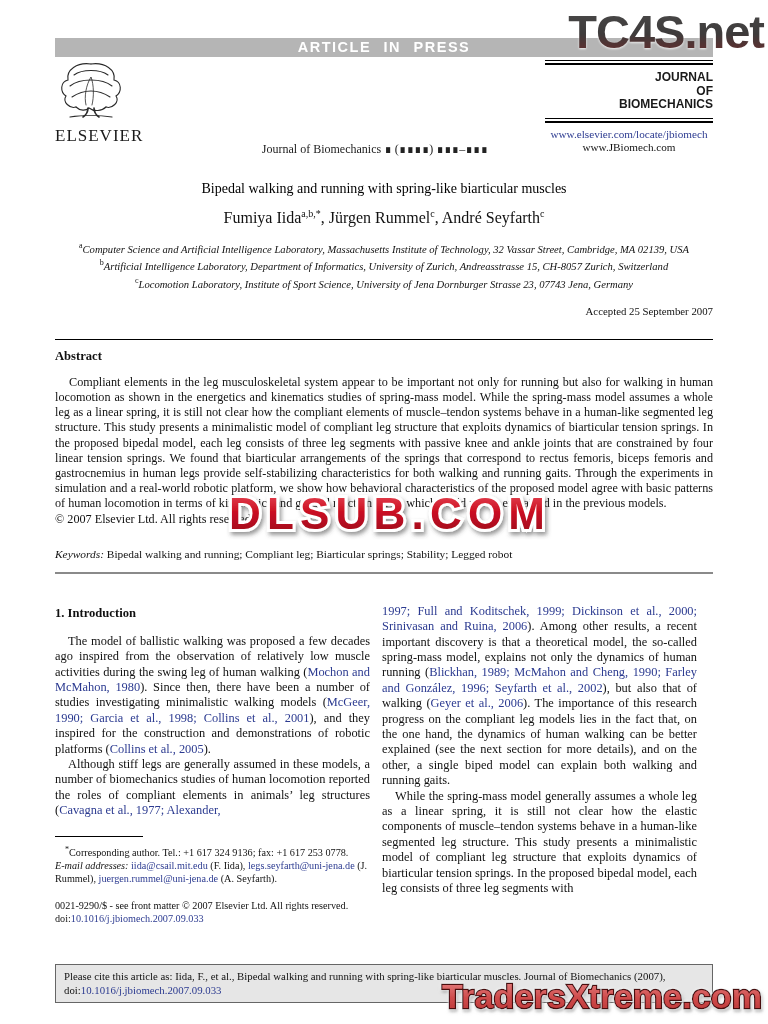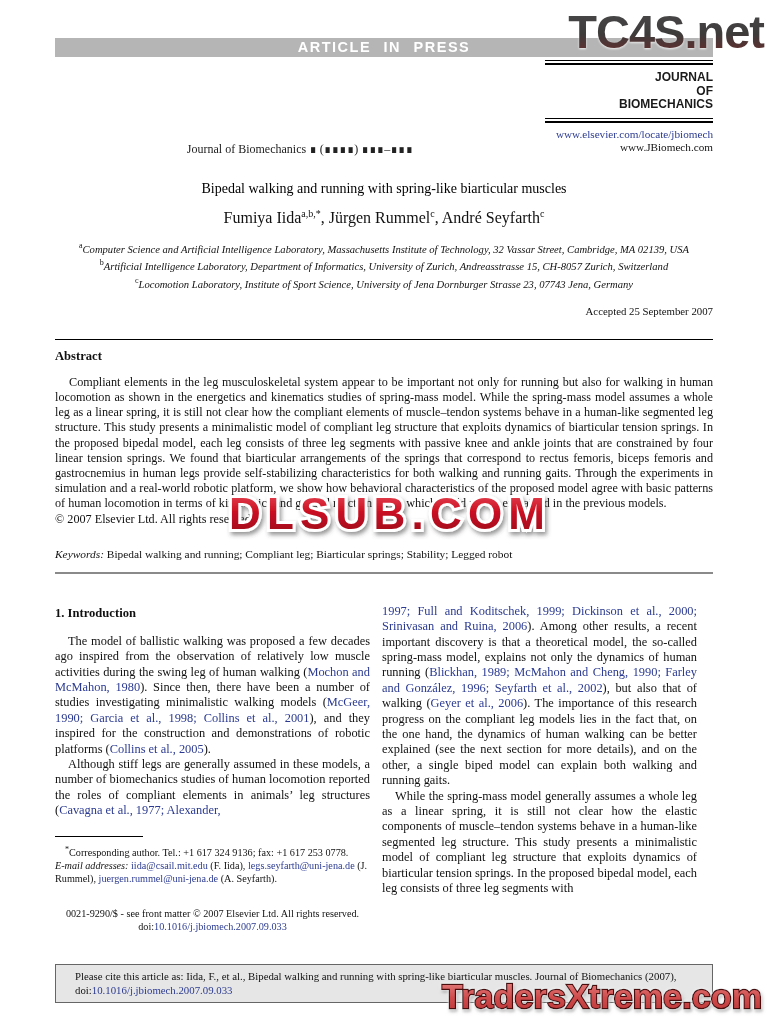--- a/index.html
+++ b/index.html
@@ -14,21 +14,21 @@
 
   
   .masthead{display:flex;padding-top:60px;min-height:105px;}
   .mh-left{width:150px;}
   .elsevier-name{font-size:17px;letter-spacing:1px;margin-top:2px;color:#1a1a1a;}
   .mh-center{flex:1;text-align:center;align-self:flex-end;padding-bottom:8px;font-size:12px;color:#222;
              font-family:"Liberation Serif","DejaVu Sans",serif;}
   .mh-right{width:168px;text-align:right;font-family:"Liberation Sans",sans-serif;}
   .dbl-rule{border-top:1px solid #000;border-bottom:2px solid #000;height:2px;}
   .jname{font-weight:bold;font-size:12px;line-height:13.5px;margin:6px 0 6px 0;color:#1a1a1a;}
-  .mh-links{margin-top:5px;font-family:"Liberation Serif",serif;font-size:11.2px;line-height:13.5px;}
+  .mh-links{margin-top:5px;font-family:"Liberation Serif",serif;font-size:11.2px;line-height:13.5px;text-align:center;}
   .lnk{color:#2b3a90;}
 
   
   .title{margin-top:16px;text-align:center;font-size:14px;font-weight:normal;color:#000;}
   .authors{margin-top:11px;text-align:center;font-size:16px;}
   .authors sup{font-size:10px;}
   .affils{margin-top:12px;text-align:center;font-style:italic;font-size:10.6px;line-height:13.6px;}
   .affils sup{font-size:8px;font-style:normal;}
   .accepted{margin-top:14px;text-align:right;font-size:10.8px;}
 
@@ -50,24 +50,24 @@
   .col p.noindent{text-indent:0;}
 
   
   .fn-rule{width:88px;border:0;border-top:1px solid #000;margin:17px 0 6px 0;}
   .footnote{font-size:10.2px;line-height:13.2px;}
   .footnote .fn-line{text-indent:10px;}
   .footnote .fn-line.hang{text-indent:0;}
   .footnote sup{font-size:8px;}
   .it{font-style:italic;}
 
-  .imprint{margin-top:21px;font-size:10.2px;line-height:13.5px;text-align:center;}
-
-  
-  .cite-box{margin-top:8px;border:1px solid #666;background:#e6e6e6;padding:4px 8px 5px 19px;
+  .imprint{margin-top:13px;font-size:10.2px;line-height:13.5px;}
+
+  
+  .cite-box{margin-top:8px;border:1px solid #666;background:#e6e6e6;padding:4px 8px 5px 8px;
             font-size:10.8px;line-height:14px;}
 
   
   .wm{position:absolute;z-index:20;pointer-events:none;}
   .wm-top{left:552px;top:0px;}
   .wm-mid{left:220px;top:480px;}
   .wm-bot{left:436px;top:968px;}
   svg text{font-family:"Liberation Sans","DejaVu Sans",sans-serif;}
 </style>
 </head>
@@ -86,20 +86,36 @@
         <stop offset="55%" stop-color="#3e3b3b"></stop>
         <stop offset="100%" stop-color="#6e2a2a"></stop>
       </linearGradient>
     </defs>
     <text x="212" y="48" text-anchor="end" font-size="47" font-weight="bold" letter-spacing="-1" fill="url(#g-top)" style="filter:drop-shadow(0 1px 1px #ffffffcc);">TC4S.net</text>
   </svg>
 
   <div class="content">
 
     <div class="masthead">
+      <div class="mh-left">
+        <svg width="72" height="60" viewBox="0 0 72 60">
+          <g stroke="#2a2a2a" fill="none" stroke-width="1.1" stroke-linecap="round">
+            <path d="M36 4 C22 2 11 10 13 20 C5 22 5 32 11 36 C7 42 15 49 21 47"></path>
+            <path d="M36 4 C50 2 61 10 59 20 C67 22 67 32 61 36 C65 42 57 49 51 47"></path>
+            <path d="M21 47 C25 51 31 51 34 48 C39 52 47 51 51 47"></path>
+            <path d="M19 15 C27 9 45 9 53 15"></path>
+            <path d="M15 26 C25 18 47 18 57 26"></path>
+            <path d="M17 37 C29 29 43 29 55 37"></path>
+            <path d="M31 45 C29 37 31 25 36 17 C39 25 39 37 37 45" stroke-width="0.8"></path>
+            <path d="M33 48 C33 52 31 55 28 57 M39 48 C39 52 41 55 44 57" stroke-width="1.6"></path>
+            <path d="M15 57 C27 55 45 55 57 57" stroke-width="1.2"></path>
+          </g>
+        </svg>
+        <div class="elsevier-name">ELSEVIER</div>
+      </div>
       <div class="mh-center">Journal of Biomechanics ∎ (∎∎∎∎) ∎∎∎–∎∎∎</div>
       <div class="mh-right">
         <div class="dbl-rule"></div>
         <div class="jname">
           <div>JOURNAL</div>
           <div>OF</div>
           <div>BIOMECHANICS</div>
         </div>
         <div class="dbl-rule"></div>
         <div class="mh-links">

